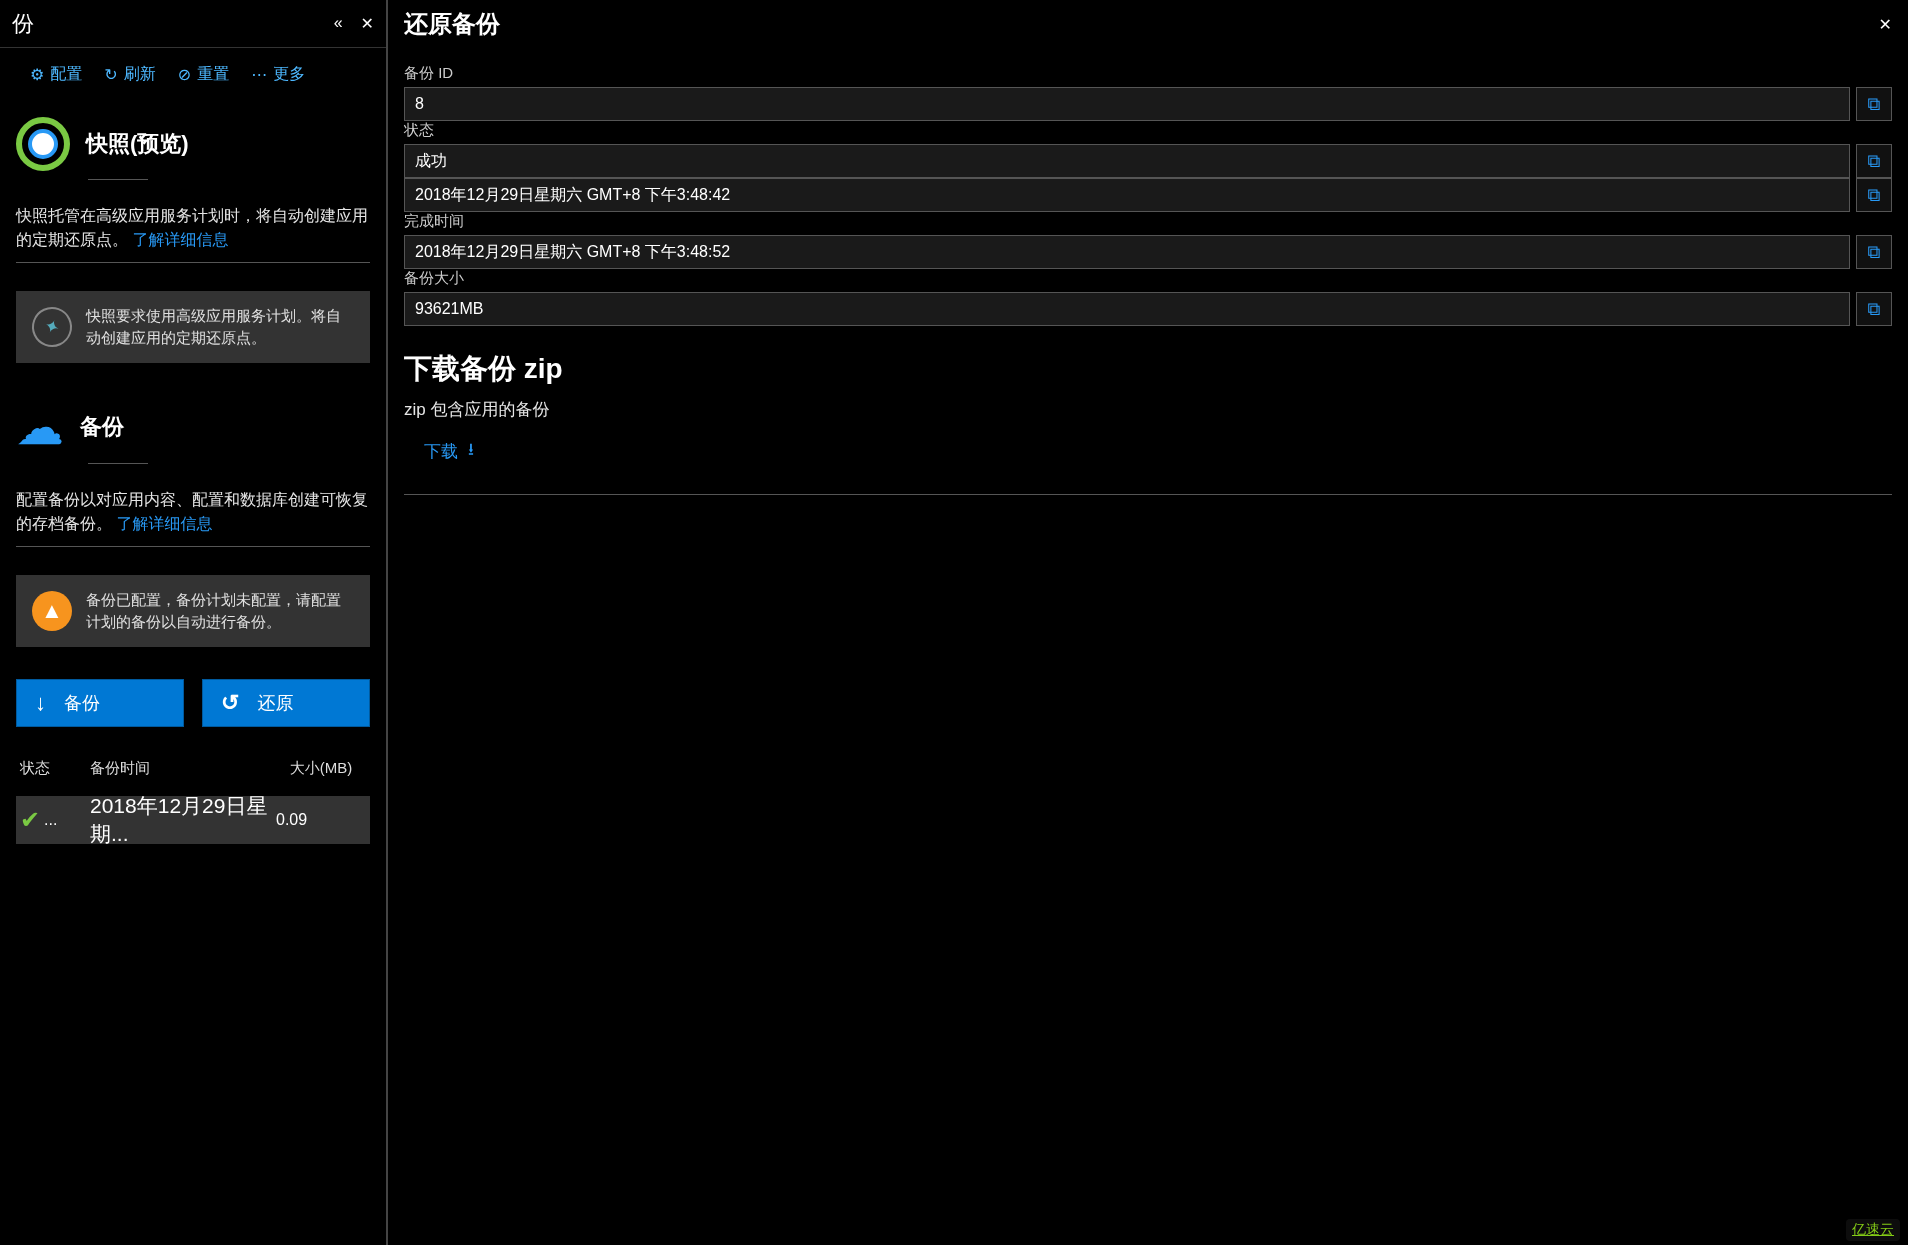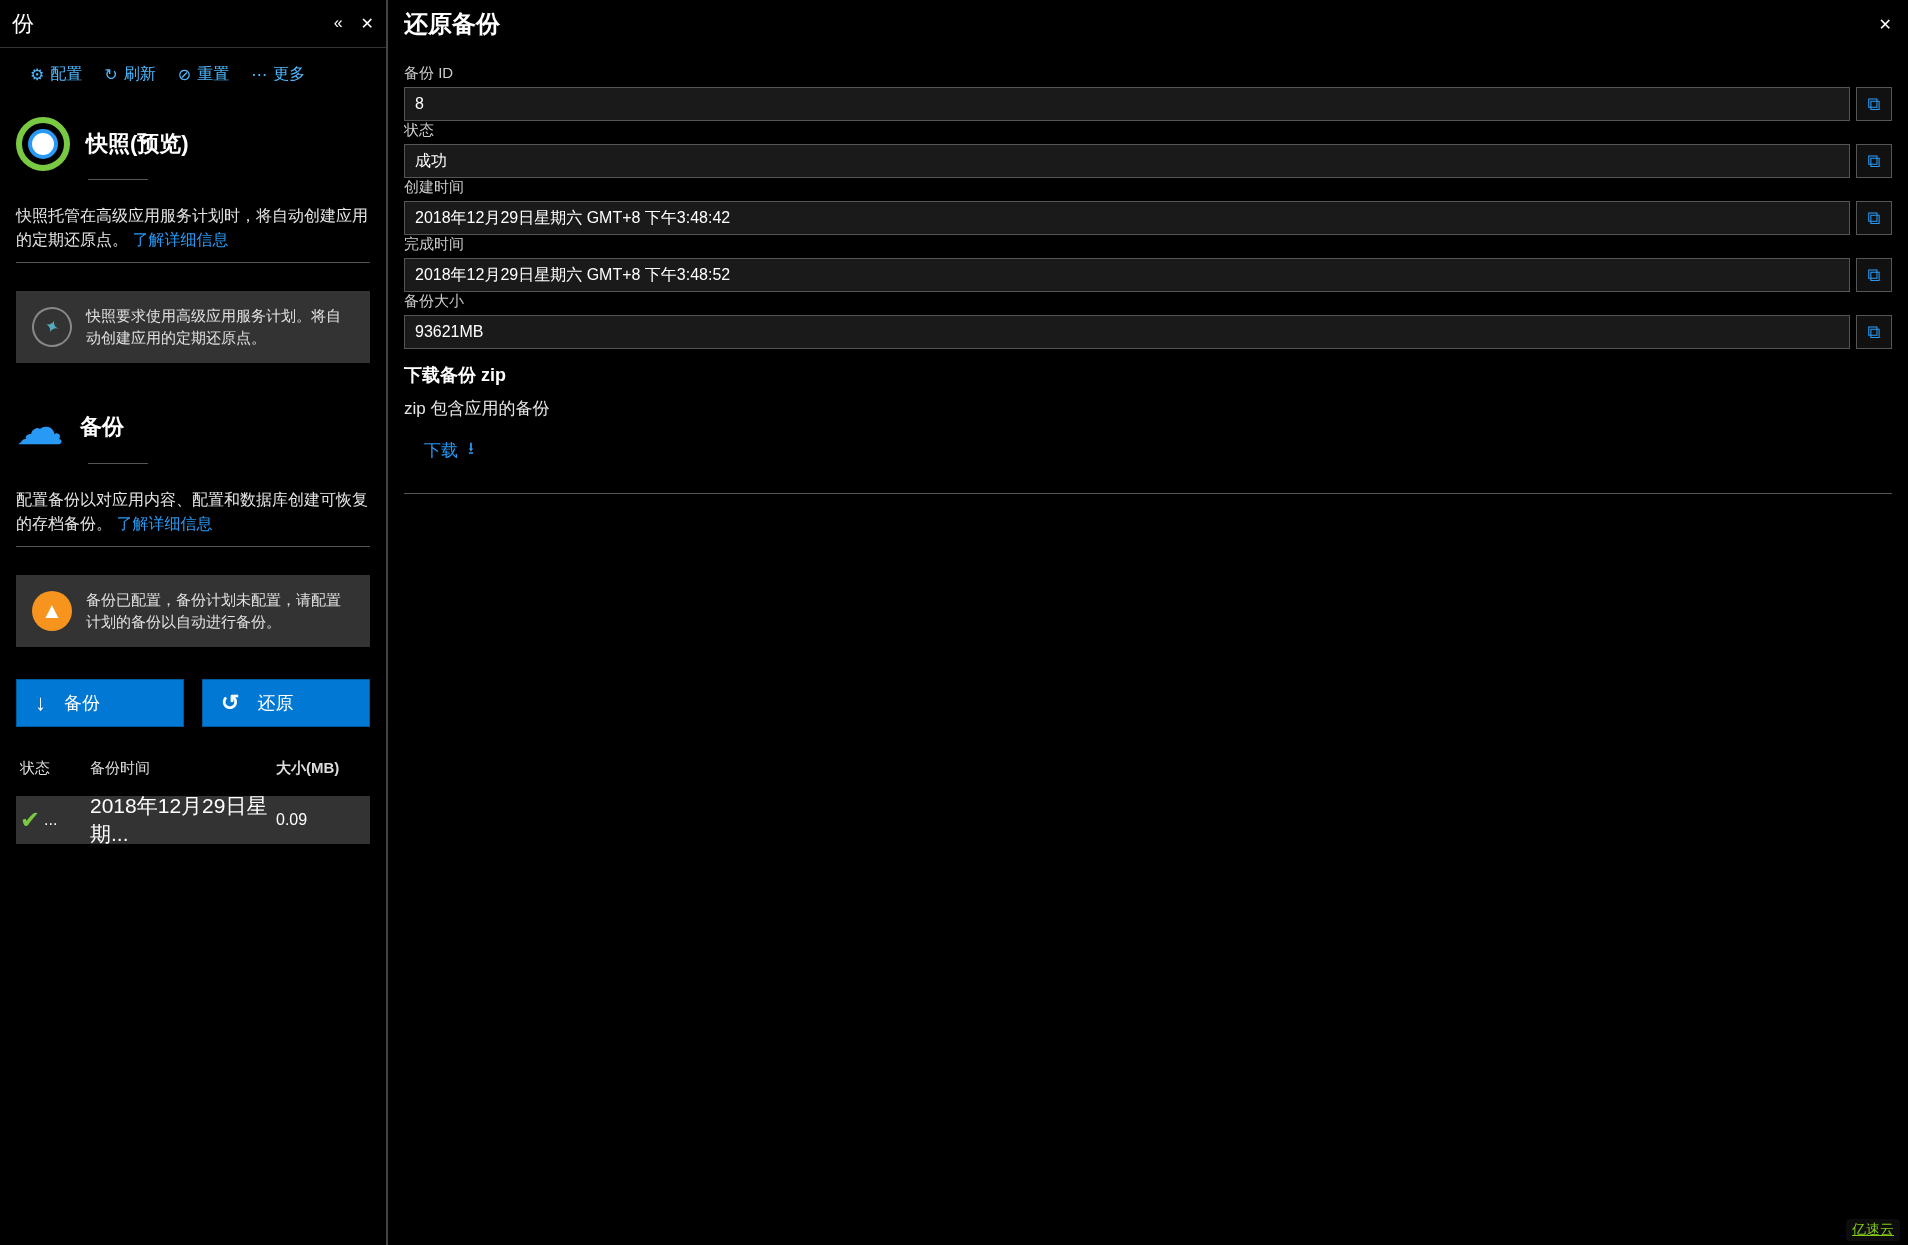--- a/index.html
+++ b/index.html
@@ -114,21 +114,21 @@
 .action-btn .big-glyph { font-size: 22px; font-weight: bold; margin-right:6px; }
 .table-head {
   display: flex;
   margin-top: 32px;
   font-size: 15px;
   color: #ddd;
   padding: 0 4px;
 }
 .table-head .col1{ width:70px;}
 .table-head .col2{ flex:1;}
-.table-head .col3{ width:90px; text-align:left;font-weight:bold;}
+.table-head .col3{ width:90px; text-align:center;}
 .table-row {
   display: flex;
   align-items: center;
   background: #333;
   margin-top: 18px;
   height: 48px;
   padding: 0 4px;
 }
 .table-row .col1{ width:70px; display:flex; align-items:center;}
 .table-row .col2{ flex:1; font-size:21px;}
@@ -165,23 +165,23 @@
   height: 34px;
 }
 .copy-btn {
   width: 36px; height: 34px;
   border: 1px solid #555;
   background: #111;
   display:flex; align-items:center; justify-content:center;
   color:#2899f5; font-size:18px; cursor:pointer;
 }
 .sub-heading {
-  font-size: 18px;
+  font-size: 28px;
   font-weight: 600;
-  margin: 14px 0 10px 0;
+  margin: 24px 0 10px 0;
 }
 .sub-text { font-size: 17px; color:#e6e6e6; margin-bottom: 16px; }
 .download-row {
   display:flex; align-items:center; gap:10px;
   color:#2899f5; font-size:17px; cursor:pointer;
   padding-left: 20px;
 }
 .hr { height:1px; background:#555; margin-top:28px; }
 
 .clock-icon {
@@ -328,21 +328,20 @@
       <div class="field-label">状态</div>
       <div class="field-row">
         <input class="field-input" readonly="" value="成功" style="">
         <div class="copy-btn">
             <span>⧉</span>
           </div>
       </div>
     </div>
 
     <div class="field">
-      <div class="field-label">创建时间</div>
       <div class="field-row">
         <input class="field-input" readonly="" value="2018年12月29日星期六 GMT+8 下午3:48:42" style="">
         <div class="copy-btn">
             <span>⧉</span>
           </div>
       </div>
     </div>
 
     <div class="field">
       <div class="field-label">完成时间</div>

